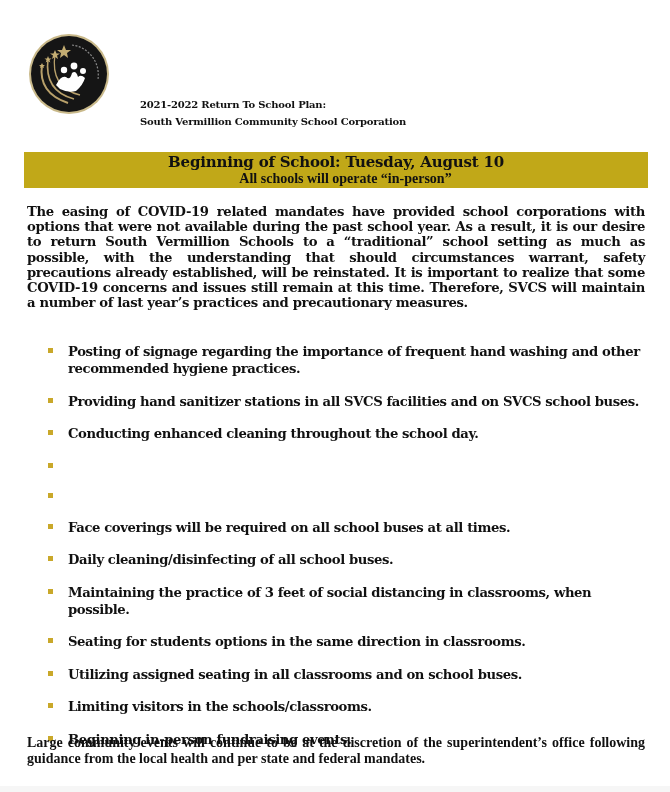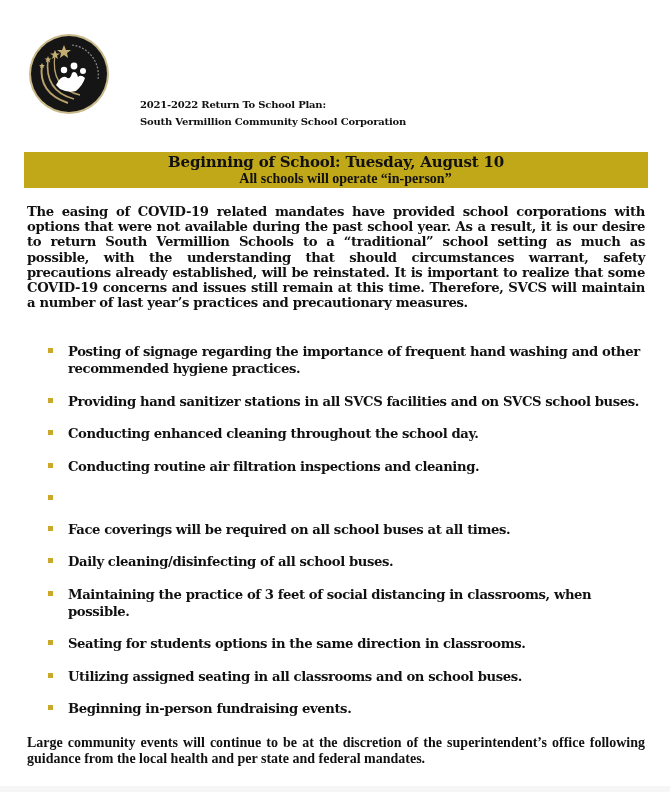--- a/index.html
+++ b/index.html
@@ -140,25 +140,26 @@
   <div class="line1">Beginning of School:  Tuesday, August 10</div>
   <div class="line2">All schools will operate “in-person”</div>
 </div>
 
 <p class="intro">The easing of COVID-19 related mandates have provided school corporations with options that were not available during the past school year.  As a result, it is our desire to return South Vermillion Schools to a “traditional” school setting as much as possible, with the understanding that should circumstances warrant, safety precautions already established, will be reinstated.  It is important to realize that some COVID-19 concerns and issues still remain at this time.  Therefore, SVCS will maintain a number of last year’s practices and precautionary measures.</p>
 
 <ul class="bullets">
   <li><span class="bullet-mark"></span><span>Posting of signage regarding the importance of frequent hand washing and other recommended hygiene practices.</span></li>
   <li><span class="bullet-mark"></span><span>Providing hand sanitizer stations in all SVCS facilities and on SVCS school buses.</span></li>
   <li><span class="bullet-mark"></span><span>Conducting enhanced cleaning throughout the school day.</span></li>
-  <li><span class="bullet-mark"></span><span>Conducting routine air filtration inspections and cleaning.</span></li>
+  <li><span class="bullet-mark"></span></li>
   <li><span class="bullet-mark"></span></li>
   <li><span class="bullet-mark"></span><span>Face coverings will be required on all school buses at all times.</span></li>
   <li><span class="bullet-mark"></span><span>Daily cleaning/disinfecting of all school buses.</span></li>
   <li><span class="bullet-mark"></span><span>Maintaining the practice of 3 feet of social distancing in classrooms, when possible.</span></li>
   <li><span class="bullet-mark"></span><span>Seating for students options in the same direction in classrooms.</span></li>
   <li><span class="bullet-mark"></span><span>Utilizing assigned seating in all classrooms and on school buses.</span></li>
+  <li><span class="bullet-mark"></span><span>Limiting visitors in the schools/classrooms.</span></li>
   <li><span class="bullet-mark"></span><span>Beginning in-person fundraising events.</span></li>
 </ul>
 
 <p class="closing">Large community events will continue to be at the discretion of the superintendent’s office following guidance from the local health and per state and federal mandates.</p>
 
 <div class="bottom-strip"></div>
 
 </body></html>

